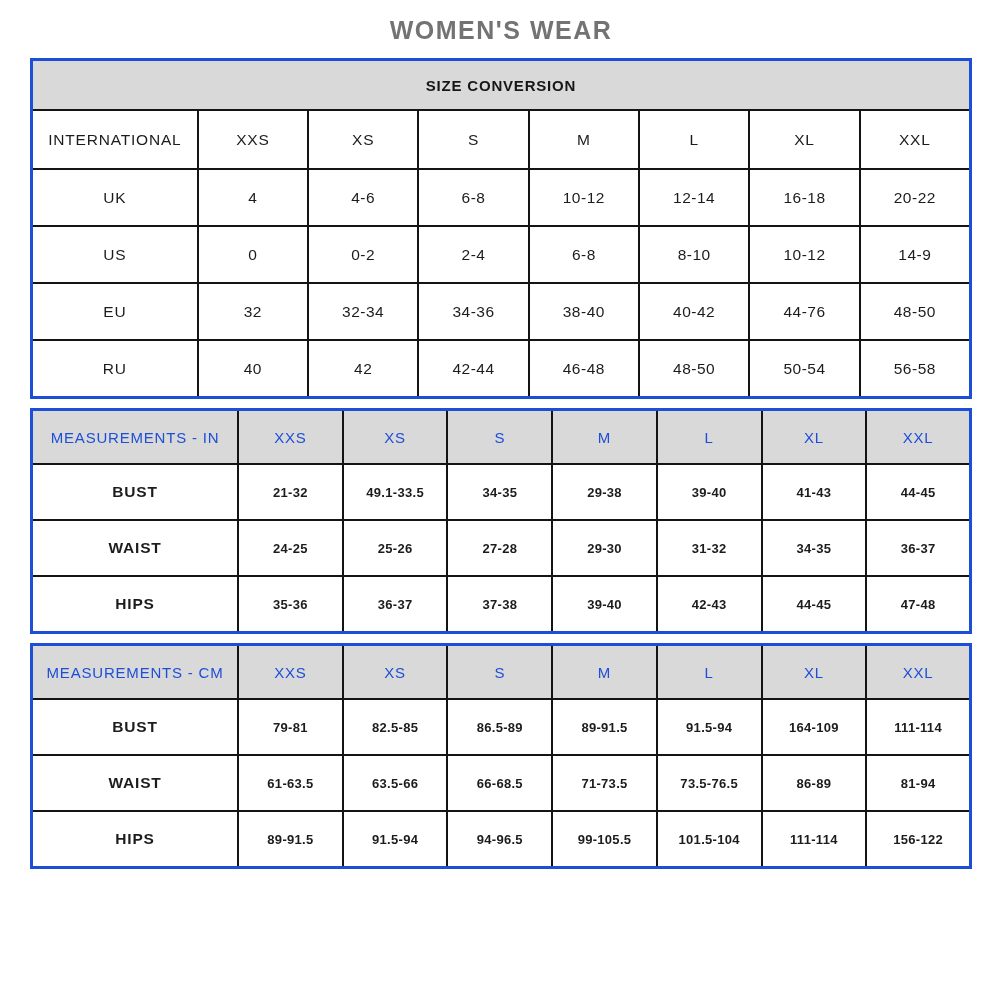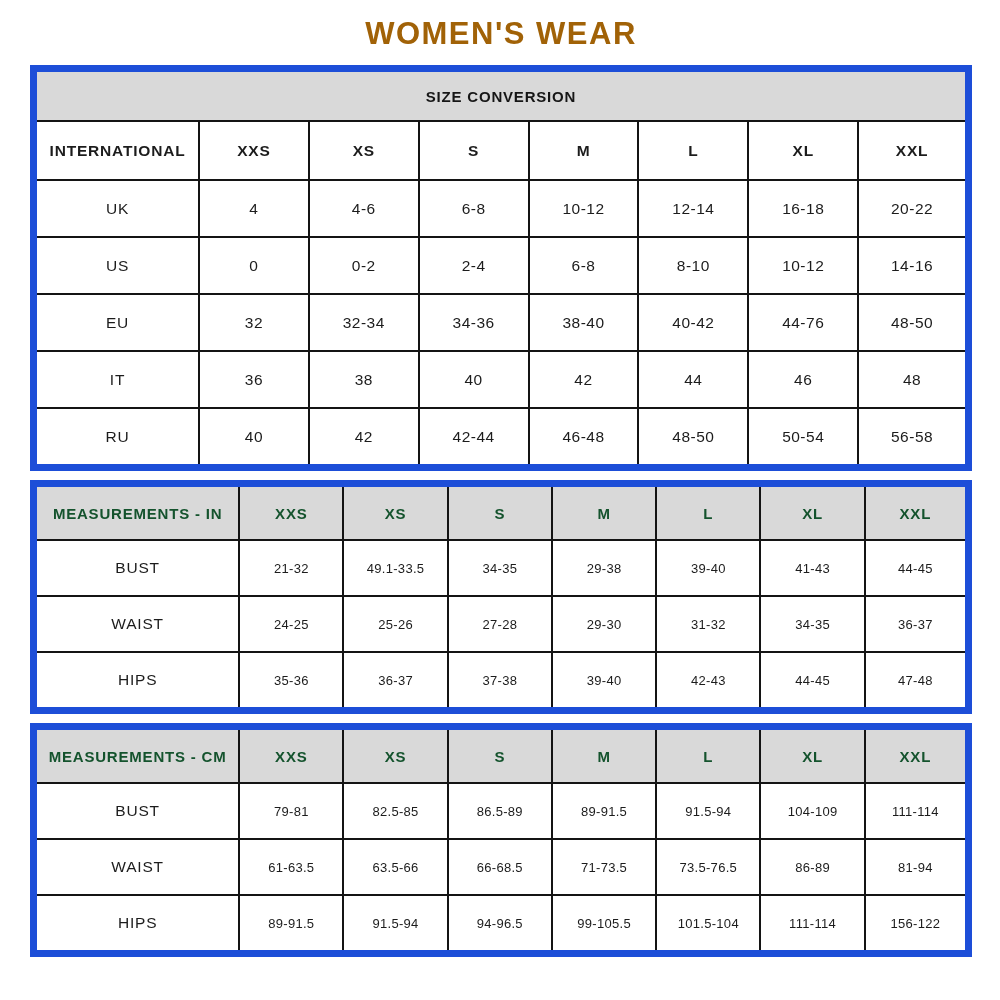--- a/index.html
+++ b/index.html
@@ -11,73 +11,74 @@
   }
   .sheet {
     width: 1000px;
     height: 1000px;
     box-sizing: border-box;
     padding: 10px 28px 0 30px;
     background: #ffffff;
   }
   .page-title {
     text-align: center;
-    font-size: 31px;
+    font-size: 25px;
     font-weight: 700;
     letter-spacing: 1.5px;
     margin: 6px 0 13px 0;
-    color: #a16207;
+    color: #737373;
   }
   table {
     width: 100%;
     border-collapse: collapse;
     table-layout: fixed;
-    border: 7px solid #1d4ed8;
+    border: 3px solid #1d4ed8;
     margin-bottom: 9px;
   }
   th, td {
     border: 2px solid #141414;
     text-align: center;
     vertical-align: middle;
     padding: 0 2px;
     overflow: hidden;
     white-space: nowrap;
   }
   .band-title {
     background: #d9d9d9;
     font-weight: 700;
     font-size: 15px;
     letter-spacing: 0.8px;
     height: 48px;
     color: #161616;
   }
   .t1 th.size-head, .t1 th.corner-head {
     background: #ffffff;
-    font-weight: 700;
+    font-weight: 400;
     font-size: 15.5px;
     letter-spacing: 0.8px;
     height: 57px;
   }
   .t1 td {
     height: 55px;
     font-size: 15.5px;
     letter-spacing: 0.5px;
   }
   .mt th {
     background: #d9d9d9;
-    font-weight: 700;
+    font-weight: 400;
     font-size: 15px;
     letter-spacing: 0.8px;
     height: 52px;
-    color: #14532d;
+    color: #1d4ed8;
   }
   .mt td {
     height: 54px;
     font-size: 13px;
     letter-spacing: 0.3px;
+    font-weight: bold;
   }
   .mt td.row-label, .t1 td.row-label {
     font-size: 15.5px;
     letter-spacing: 0.8px;
   }
 </style>
 </head>
 <body>
 
 <div class="sheet">
@@ -122,43 +123,33 @@
           <td class="cell">20-22</td>
         </tr>
         <tr>
           <td class="row-label">US</td>
           <td class="cell">0</td>
           <td class="cell">0-2</td>
           <td class="cell">2-4</td>
           <td class="cell">6-8</td>
           <td class="cell">8-10</td>
           <td class="cell">10-12</td>
-          <td class="cell">14-16</td>
+          <td class="cell">14-9</td>
         </tr>
         <tr>
           <td class="row-label">EU</td>
           <td class="cell">32</td>
           <td class="cell">32-34</td>
           <td class="cell">34-36</td>
           <td class="cell">38-40</td>
           <td class="cell">40-42</td>
           <td class="cell">44-76</td>
           <td class="cell">48-50</td>
         </tr>
         <tr>
-          <td class="row-label">IT</td>
-          <td class="cell">36</td>
-          <td class="cell">38</td>
-          <td class="cell">40</td>
-          <td class="cell">42</td>
-          <td class="cell">44</td>
-          <td class="cell">46</td>
-          <td class="cell">48</td>
-        </tr>
-        <tr>
           <td class="row-label">RU</td>
           <td class="cell">40</td>
           <td class="cell">42</td>
           <td class="cell">42-44</td>
           <td class="cell">46-48</td>
           <td class="cell">48-50</td>
           <td class="cell">50-54</td>
           <td class="cell">56-58</td>
         </tr>
       </tbody>
@@ -245,21 +236,21 @@
       </tr>
     </thead>
     <tbody>
         <tr>
           <td class="row-label">BUST</td>
           <td class="cell">79-81</td>
           <td class="cell">82.5-85</td>
           <td class="cell">86.5-89</td>
           <td class="cell">89-91.5</td>
           <td class="cell">91.5-94</td>
-          <td class="cell">104-109</td>
+          <td class="cell">164-109</td>
           <td class="cell">111-114</td>
         </tr>
         <tr>
           <td class="row-label">WAIST</td>
           <td class="cell">61-63.5</td>
           <td class="cell">63.5-66</td>
           <td class="cell">66-68.5</td>
           <td class="cell">71-73.5</td>
           <td class="cell">73.5-76.5</td>
           <td class="cell">86-89</td>

